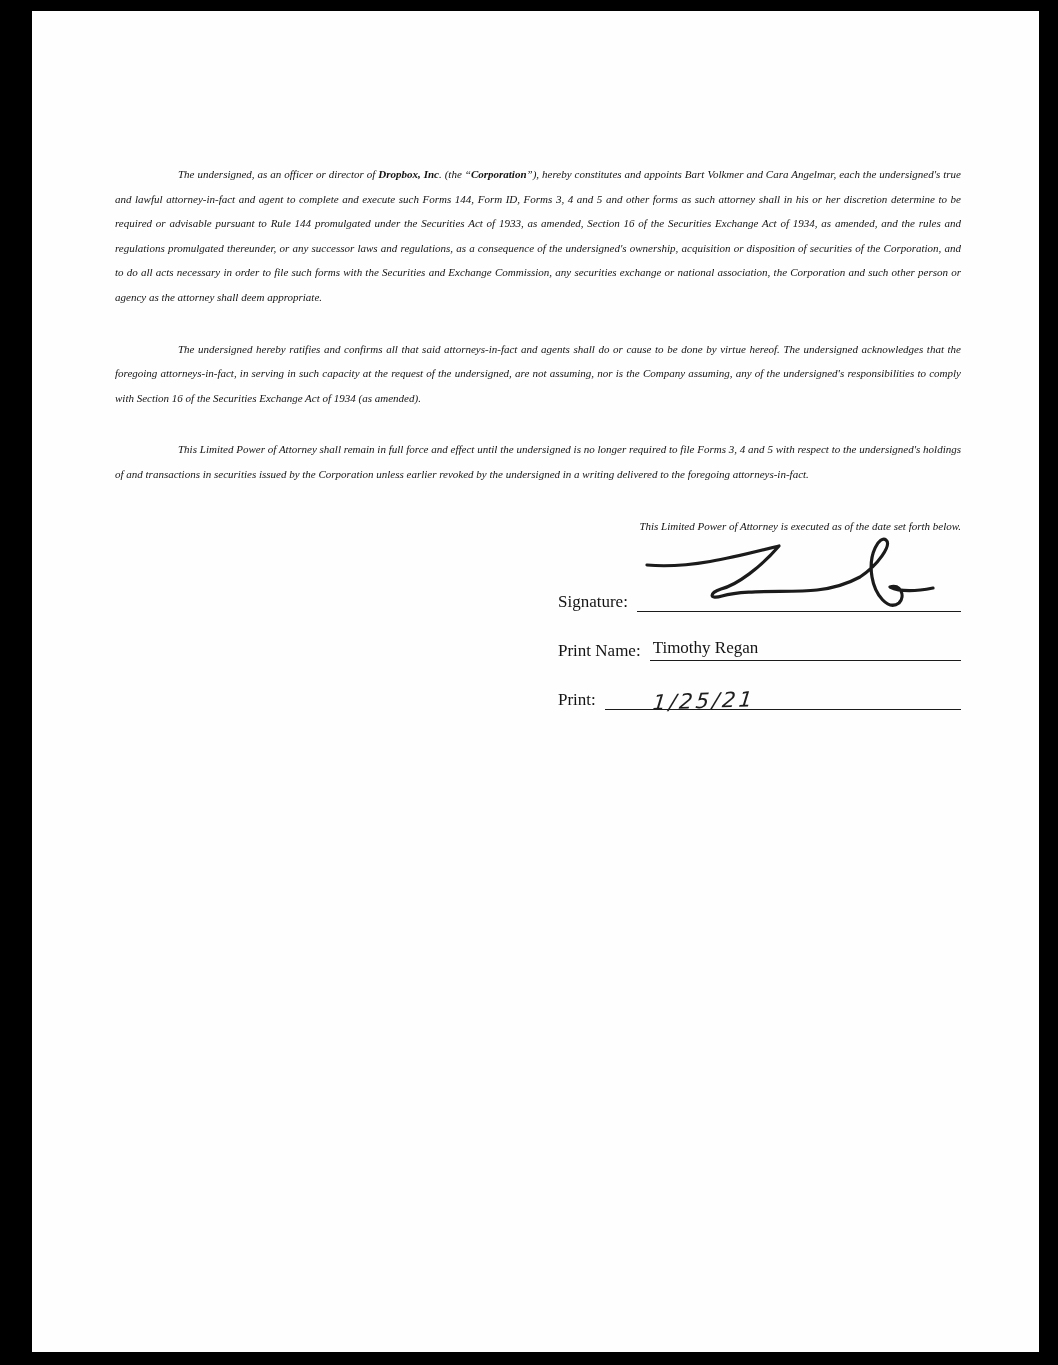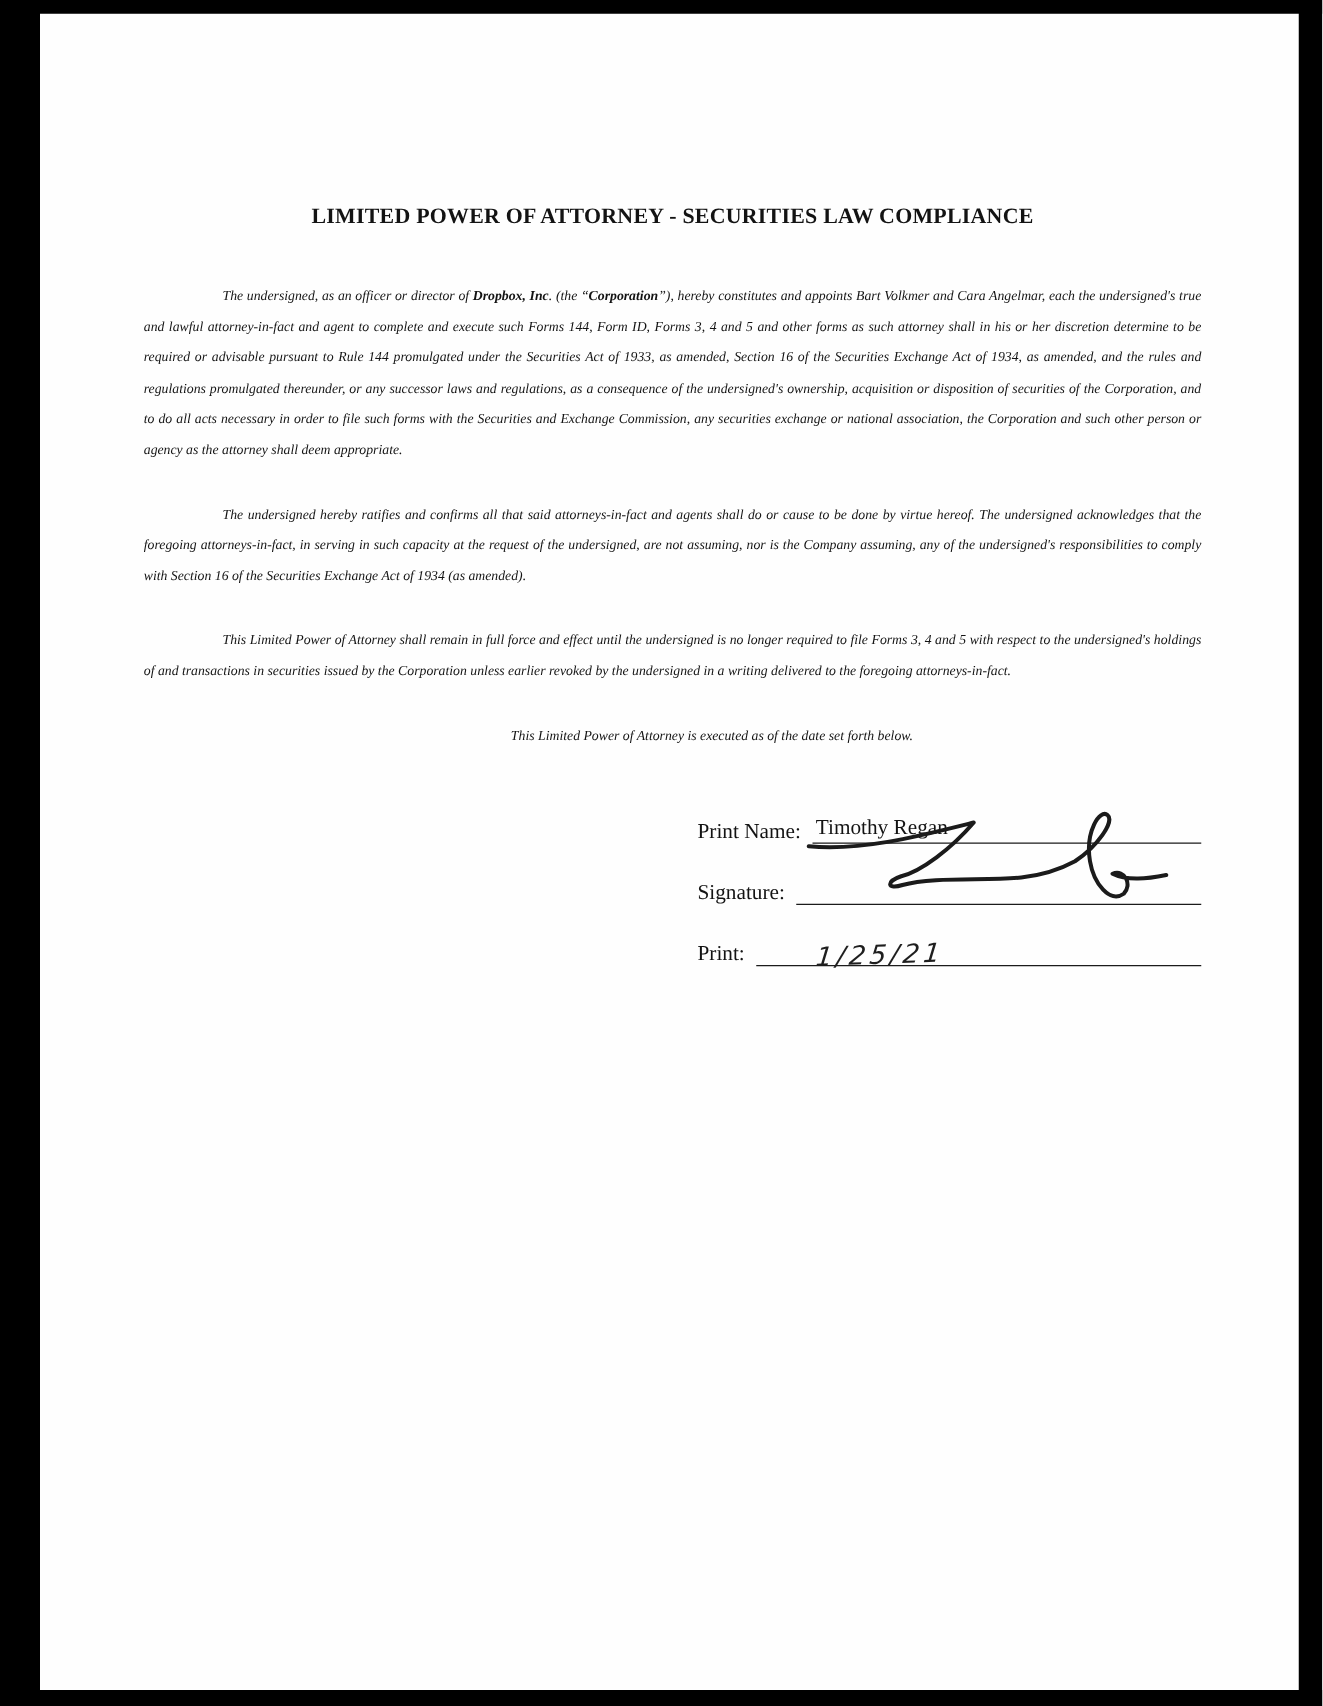--- a/index.html
+++ b/index.html
@@ -33,21 +33,21 @@
     margin: 0 0 42px 0;
   }
   .body-para {
     font-size: 11px;
     line-height: 24.6px;
     text-align: justify;
     text-indent: 63px;
     margin: 0 0 27px 0;
     font-style: italic;
   }
-  .body-para.last { text-align: center; margin-bottom: 0; }
+  .body-para.last { text-align: right; margin-bottom: 0; }
   .bold { font-weight: bold; }
 
   .sig-block {
     margin-left: 443px;
     margin-top: 44px;
   }
   .sig-row {
     display: flex;
     align-items: flex-end;
     height: 30px;
@@ -95,45 +95,44 @@
 
 <div class="page">
 
   <div class="edge edge-top"></div>
   <div class="edge edge-bottom"></div>
   <div class="edge edge-left"></div>
   <div class="edge edge-right"></div>
 
   <div class="content">
 
-    <h1 class="title">LIMITED POWER OF ATTORNEY - SECURITIES LAW COMPLIANCE</h1>
 
     <p class="body-para"><span>The undersigned, as an officer or director of </span><span class="bold">Dropbox, Inc</span><span>. (the “</span><span class="bold">Corporation</span><span>”), hereby constitutes and appoints Bart Volkmer and Cara Angelmar, each the undersigned's true and lawful attorney-in-fact and agent to complete and execute such Forms 144, Form ID, Forms 3, 4 and 5 and other forms as such attorney shall in his or her discretion determine to be required or advisable pursuant to Rule 144 promulgated under the Securities Act of 1933, as amended, Section 16 of the Securities Exchange Act of 1934, as amended, and the rules and regulations promulgated thereunder, or any successor laws and regulations, as a consequence of the undersigned's ownership, acquisition or disposition of securities of the Corporation, and to do all acts necessary in order to file such forms with the Securities and Exchange Commission, any securities exchange or national association, the Corporation and such other person or agency as the attorney shall deem appropriate.</span></p>
 
     <p class="body-para">The undersigned hereby ratifies and confirms all that said attorneys-in-fact and agents shall do or cause to be done by virtue hereof. The undersigned acknowledges that the foregoing attorneys-in-fact, in serving in such capacity at the request of the undersigned, are not assuming, nor is the Company assuming, any of the undersigned's responsibilities to comply with Section 16 of the Securities Exchange Act of 1934 (as amended).</p>
 
     <p class="body-para">This Limited Power of Attorney shall remain in full force and effect until the undersigned is no longer required to file Forms 3, 4 and 5 with respect to the undersigned's holdings of and transactions in securities issued by the Corporation unless earlier revoked by the undersigned in a writing delivered to the foregoing attorneys-in-fact.</p>
 
     <p class="body-para last">This Limited Power of Attorney is executed as of the date set forth below.</p>
 
     <div class="sig-block">
 
       <div class="sig-row">
-        <span class="sig-label">Print Name:</span>
-        <span class="sig-line">
-          <span class="print-name">Timothy Regan</span>
-        </span>
-      </div>
-
-      <div class="sig-row">
         <span class="sig-label">Signature:</span>
         <span class="sig-line">
           <svg class="ink-svg" width="305" height="92" viewBox="0 0 305 92">
             <path d="M8,32 C 50,36 96,24 140,13 C 122,34 98,52 82,56 C 70,60 70,67 83,63 C 108,56 150,60 178,57 C 196,55 210,50 221,44 C 239,32 253,12 247,7 C 241,2 229,20 233,44 C 236,62 249,78 260,70 C 267,63 261,50 251,54 C 263,60 279,58 294,55" fill="none" stroke="#1b1b1b" stroke-width="3.2" stroke-linecap="round" stroke-linejoin="round"></path>
           </svg>
+        </span>
+      </div>
+
+      <div class="sig-row">
+        <span class="sig-label">Print Name:</span>
+        <span class="sig-line">
+          <span class="print-name">Timothy Regan</span>
         </span>
       </div>
 
       <div class="sig-row">
         <span class="sig-label">Print:</span>
         <span class="sig-line">
           <span class="hand-date">1/25/21</span>
         </span>
       </div>
 

